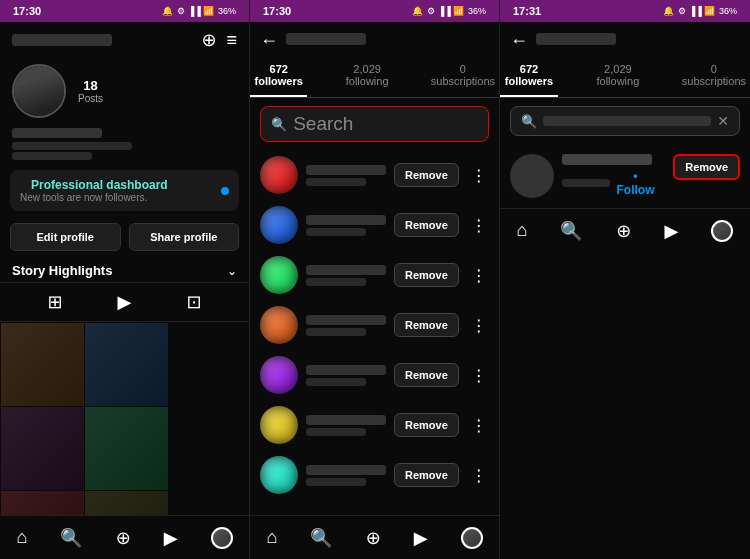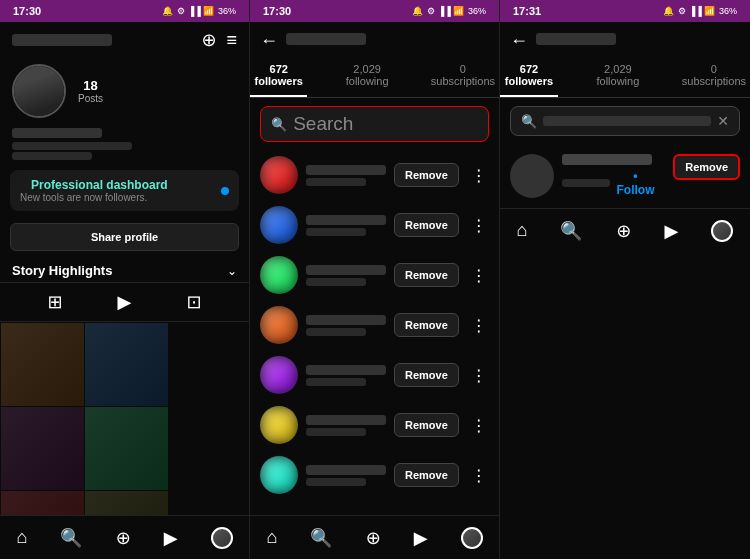--- a/index.html
+++ b/index.html
@@ -514,20 +514,21 @@
 
   <div class="professional-card">
     <div class="prof-text">
       <div class="prof-title">Professional dashboard</div>
       <div class="prof-sub">New tools are now followers.</div>
     </div>
     <div class="blue-dot"></div>
   </div>
 
   <div class="action-buttons">
+    <button class="action-btn">Edit profile</button>
     <button class="action-btn">Share profile</button>
   </div>
 
   <div class="section-header">
     <span class="section-title">Story Highlights</span>
     <span class="chevron">⌄</span>
   </div>
 
   <div class="grid-icons-row">
     <span class="grid-icon">⊞</span>

